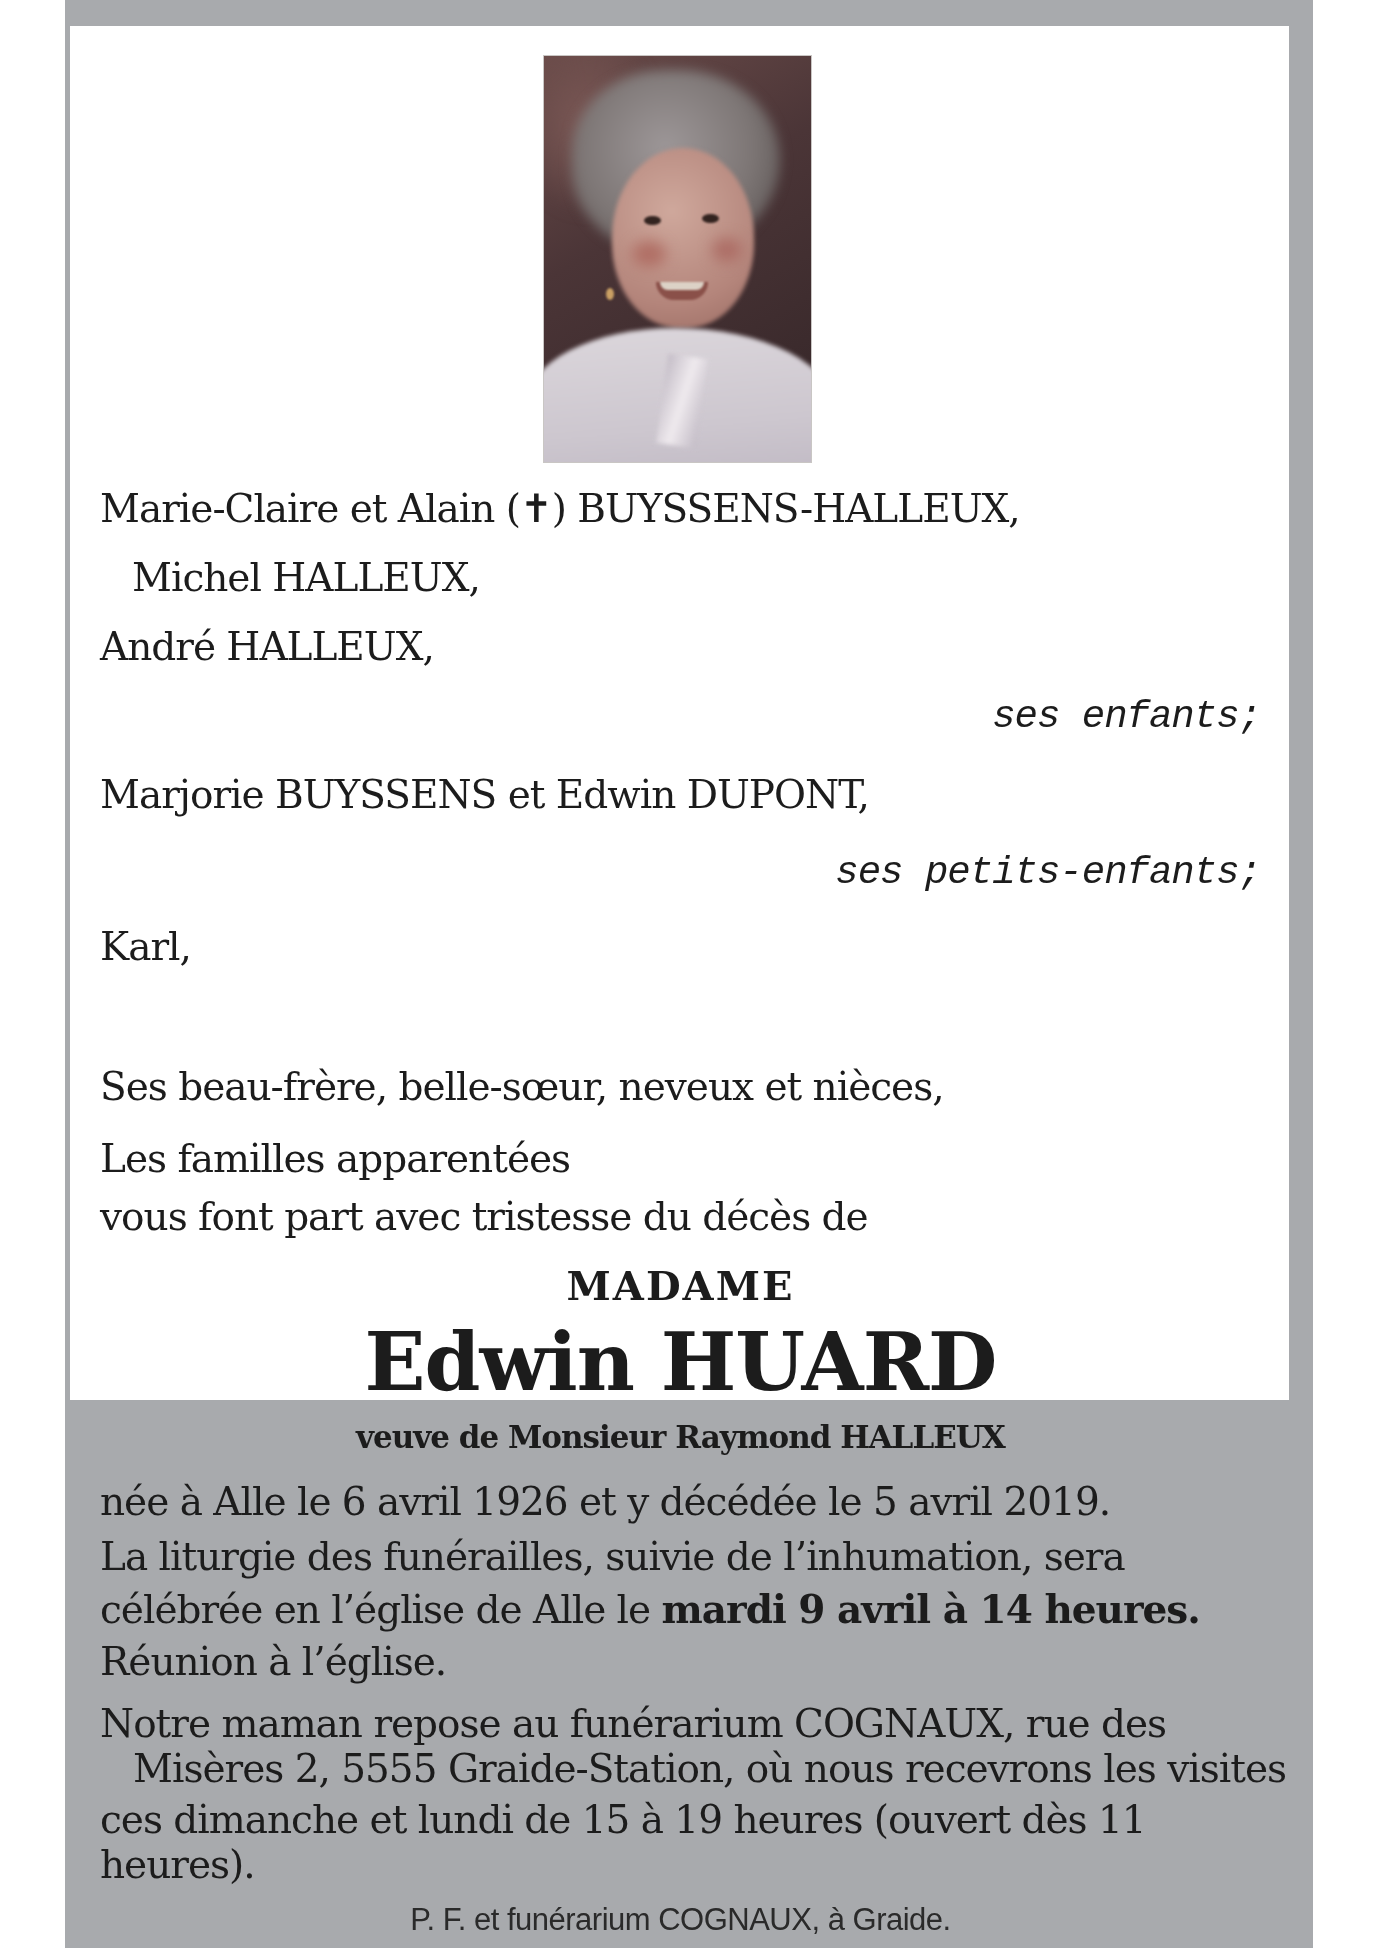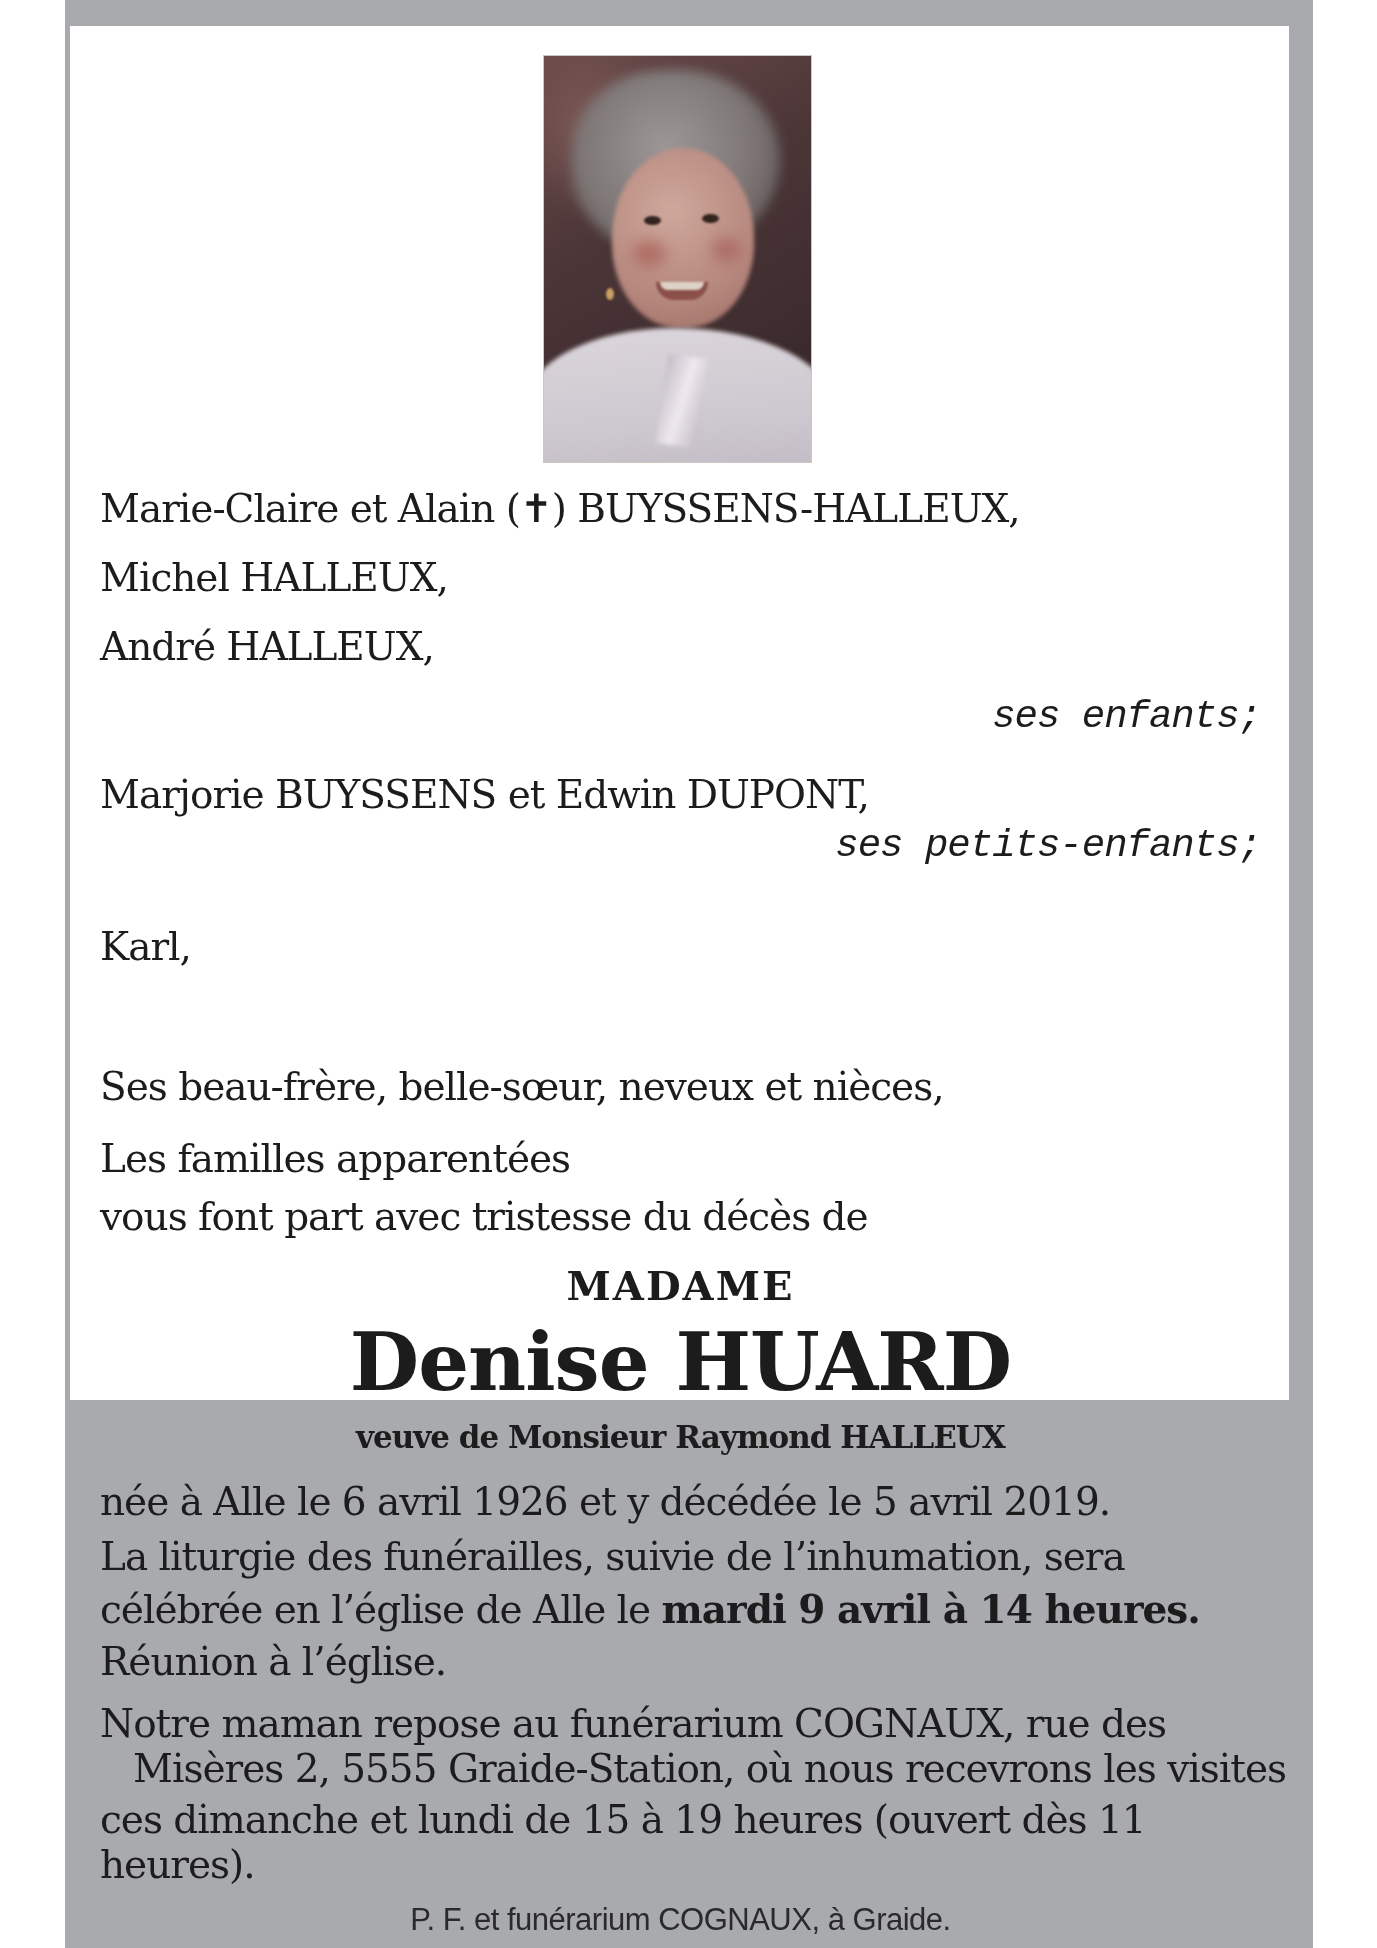--- a/index.html
+++ b/index.html
@@ -82,22 +82,22 @@
     font-size: 39px;
     letter-spacing: -1px;
     color: #1c1c1c;
     white-space: nowrap;
     line-height: 1.15;
   }
   .right  { text-align: right; font-style: italic; font-family: Liberation Mono, monospace; }
   .center { text-align: center; }
   .bold   { font-weight: bold; }
 
-  .l1  { top: 461px; }  .l2  { top: 530px; }  .l3  { top: 599px; }
-  .l4  { top: 669px; }  .l5  { top: 747px; }  .l6  { top: 798px; }
+  .l1  { top: 461px; }  .l2  { top: 530px; margin-left: 32px; }  .l3  { top: 599px; }
+  .l4  { top: 669px; }  .l5  { top: 747px; }  .l6  { top: 825px; }
   .l7  { top: 899px; }  .l8  { top: 974px; }  .l9  { top: 1039px; }
   .l10 { top: 1111px; } .l11 { top: 1169px; }
 
   .madame { top: 1237px; font-size: 40px; font-weight: bold; letter-spacing: 2px; }
   .name   { top: 1290px; font-size: 80px; font-weight: bold; letter-spacing: -1px; }
   .veuve  { top: 1394px; font-size: 31px; font-weight: bold; }
 
   .l15 { top: 1454px; } .l16 { top: 1509px; } .l17 { top: 1561px; }
   .l18 { top: 1614px; } .l19 { top: 1676px; } .l20 { top: 1721px; margin-left: 33px; }
   .l21 { top: 1772px; } .l22 { top: 1817px; }
@@ -136,21 +136,21 @@
     <div class="line l3">André HALLEUX,</div>
     <div class="line l4 right">ses enfants;</div>
     <div class="line l5">Marjorie BUYSSENS et Edwin DUPONT,</div>
     <div class="line l6 right">ses petits-enfants;</div>
     <div class="line l7">Karl,</div>
     <div class="line l9">Ses beau-frère, belle-sœur, neveux et nièces,</div>
     <div class="line l10">Les familles apparentées</div>
     <div class="line l11">vous font part avec tristesse du décès de</div>
 
     <div class="line center madame">MADAME</div>
-    <div class="line center name">Denise HUARD</div>
+    <div class="line center name">Edwin HUARD</div>
     <div class="line center veuve">veuve de Monsieur Raymond HALLEUX</div>
     <div class="line l15">née à Alle le 6 avril 1926 et y décédée le 5 avril 2019.</div>
 
     <div class="line l16">La liturgie des funérailles, suivie de l’inhumation, sera</div>
     <div class="line l17"><span>célébrée en l’église de Alle le </span><span class="bold">mardi 9 avril à 14 heures.</span></div>
     <div class="line l18">Réunion à l’église.</div>
 
     <div class="line l19">Notre maman repose au funérarium COGNAUX, rue des</div>
     <div class="line l20">Misères 2, 5555 Graide-Station, où nous recevrons les visites</div>
     <div class="line l21">ces dimanche et lundi de 15 à 19 heures (ouvert dès 11</div>

